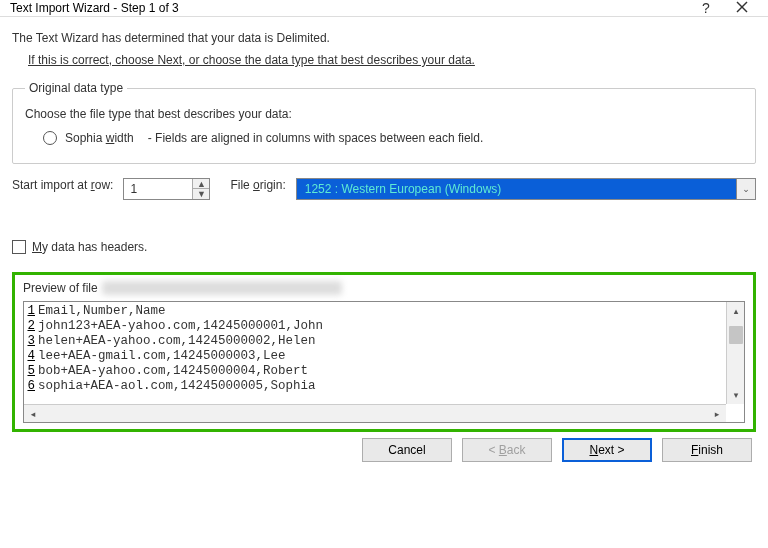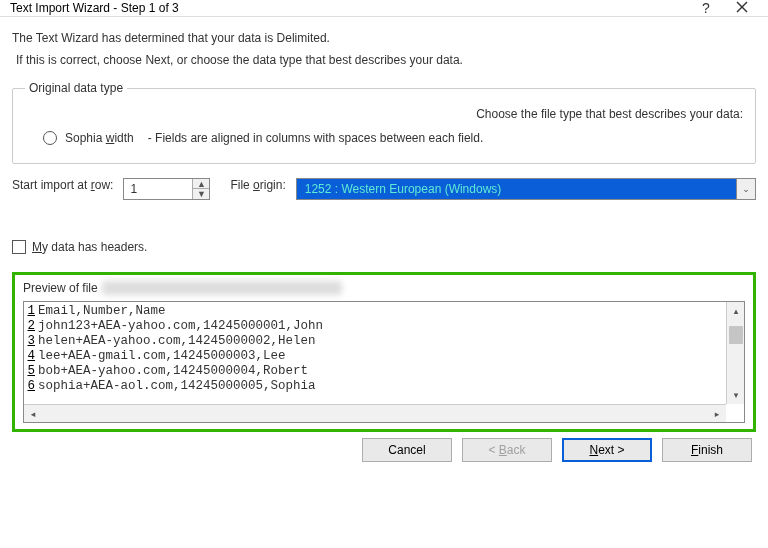--- a/index.html
+++ b/index.html
@@ -39,33 +39,33 @@
   }
   .close-btn svg { width: 12px; height: 12px; }
   .content {
     flex: 1;
     padding: 10px 12px 6px 12px;
     display: flex;
     flex-direction: column;
     color: #333;
   }
   .intro-line1 { margin: 4px 0 8px 0; }
-  .intro-line2 { margin: 0 0 14px 4px; }
+  .intro-line2 { margin: 0 0 14px 16px; text-decoration: underline; }
   fieldset.original-data {
     border: 1px solid #ccc;
     border-radius: 2px;
     margin: 0 0 14px 0;
     padding: 8px 12px 12px 12px;
   }
   fieldset.original-data legend {
     padding: 0 4px;
     font-size: 12px;
     color: #333;
   }
-  .choose-line { margin: 4px 0 10px 0; text-align: right; }
+  .choose-line { margin: 4px 0 10px 0; }
   .radio-row {
     display: flex;
     align-items: center;
     margin: 6px 0 6px 18px;
     gap: 8px;
   }
   .radio {
     width: 14px; height: 14px; border: 1px solid #555; border-radius: 50%;
     display: inline-flex; align-items: center; justify-content: center;
     cursor: pointer; background: #fff;

